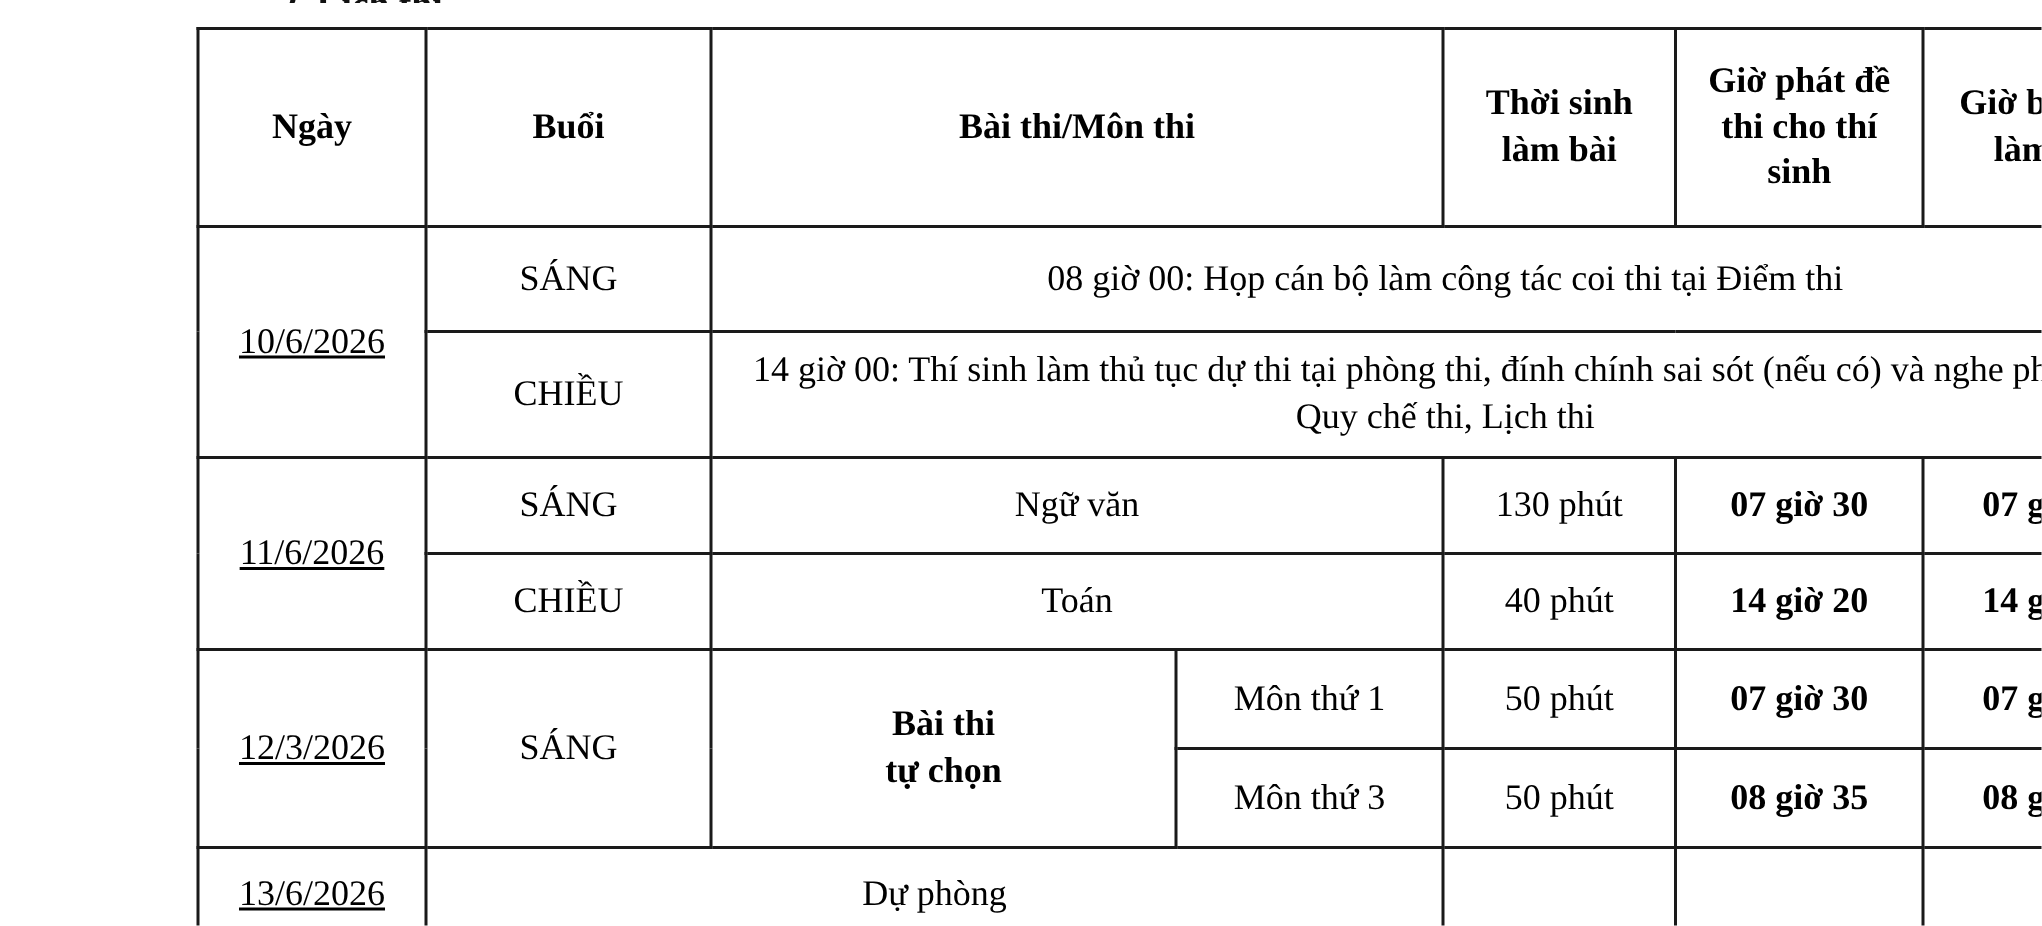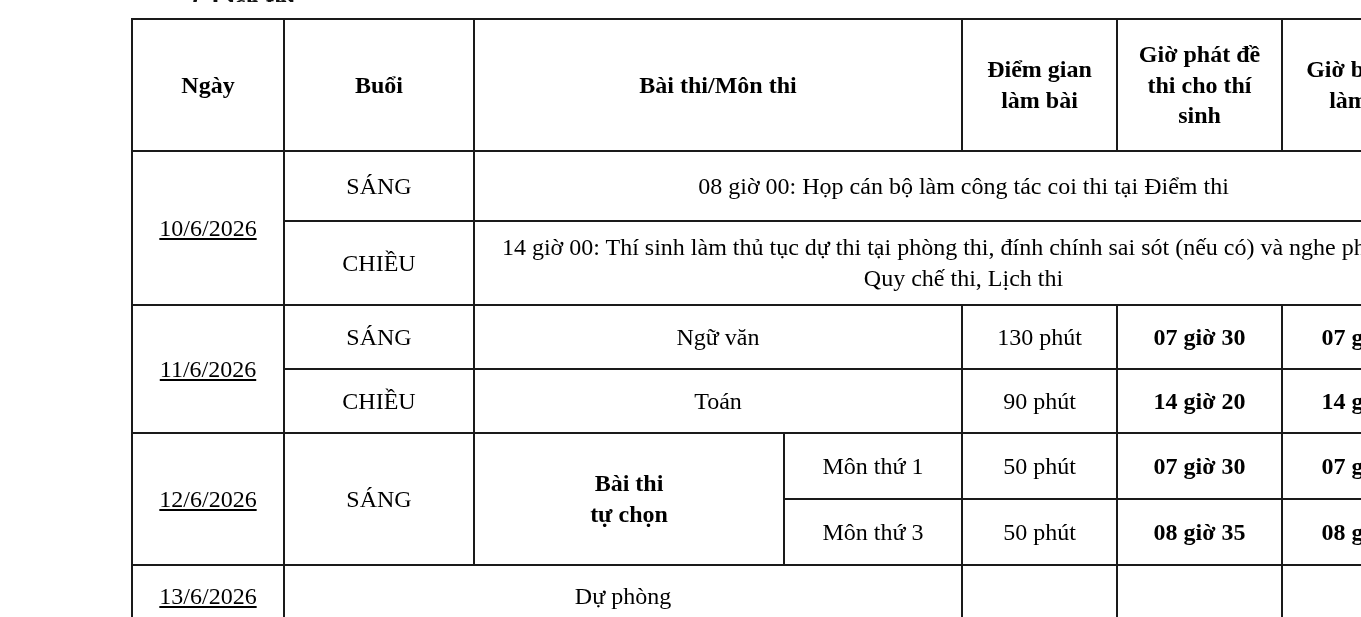--- a/index.html
+++ b/index.html
@@ -115,21 +115,21 @@
       <col class="c-time">
       <col class="c-give">
       <col class="c-start">
     </colgroup>
 
     <tbody>
         <tr class="hdr">
       <td>Ngày</td>
       <td>Buổi</td>
       <td colspan="2">Bài thi/Môn thi</td>
-      <td>Điểm gian làm bài</td>
+      <td>Thời sinh làm bài</td>
       <td>Giờ phát đề thi cho thí sinh</td>
       <td>Giờ bắt đầu làm bài</td>
     </tr>
 
     <tr class="row-note">
       <td rowspan="2" class="day-cell">10/6/2026</td>
       <td class="sess-cell">SÁNG</td>
       <td colspan="5" class="note-cell">08 giờ 00: Họp cán bộ làm công tác coi thi tại Điểm thi</td>
     </tr>
 
@@ -143,27 +143,27 @@
       <td class="sess-cell">SÁNG</td>
       <td colspan="2">Ngữ văn</td>
       <td>130 phút</td>
       <td class="bold">07 giờ 30</td>
       <td class="bold">07 giờ 35</td>
     </tr>
 
     <tr class="row-exam">
       <td class="sess-cell">CHIỀU</td>
       <td colspan="2">Toán</td>
-      <td>90 phút</td>
+      <td>40 phút</td>
       <td class="bold">14 giờ 20</td>
       <td class="bold">14 giờ 30</td>
     </tr>
 
     <tr class="row-opt">
-      <td rowspan="2" class="day-cell">12/6/2026</td>
+      <td rowspan="2" class="day-cell">12/3/2026</td>
       <td rowspan="2" class="sess-cell">SÁNG</td>
       <td rowspan="2" class="subj-stack">
         <div>Bài thi</div>
         <div>tự chọn</div>
       </td>
       <td>Môn thứ 1</td>
       <td>50 phút</td>
       <td class="bold">07 giờ 30</td>
       <td class="bold">07 giờ 35</td>
     </tr>

